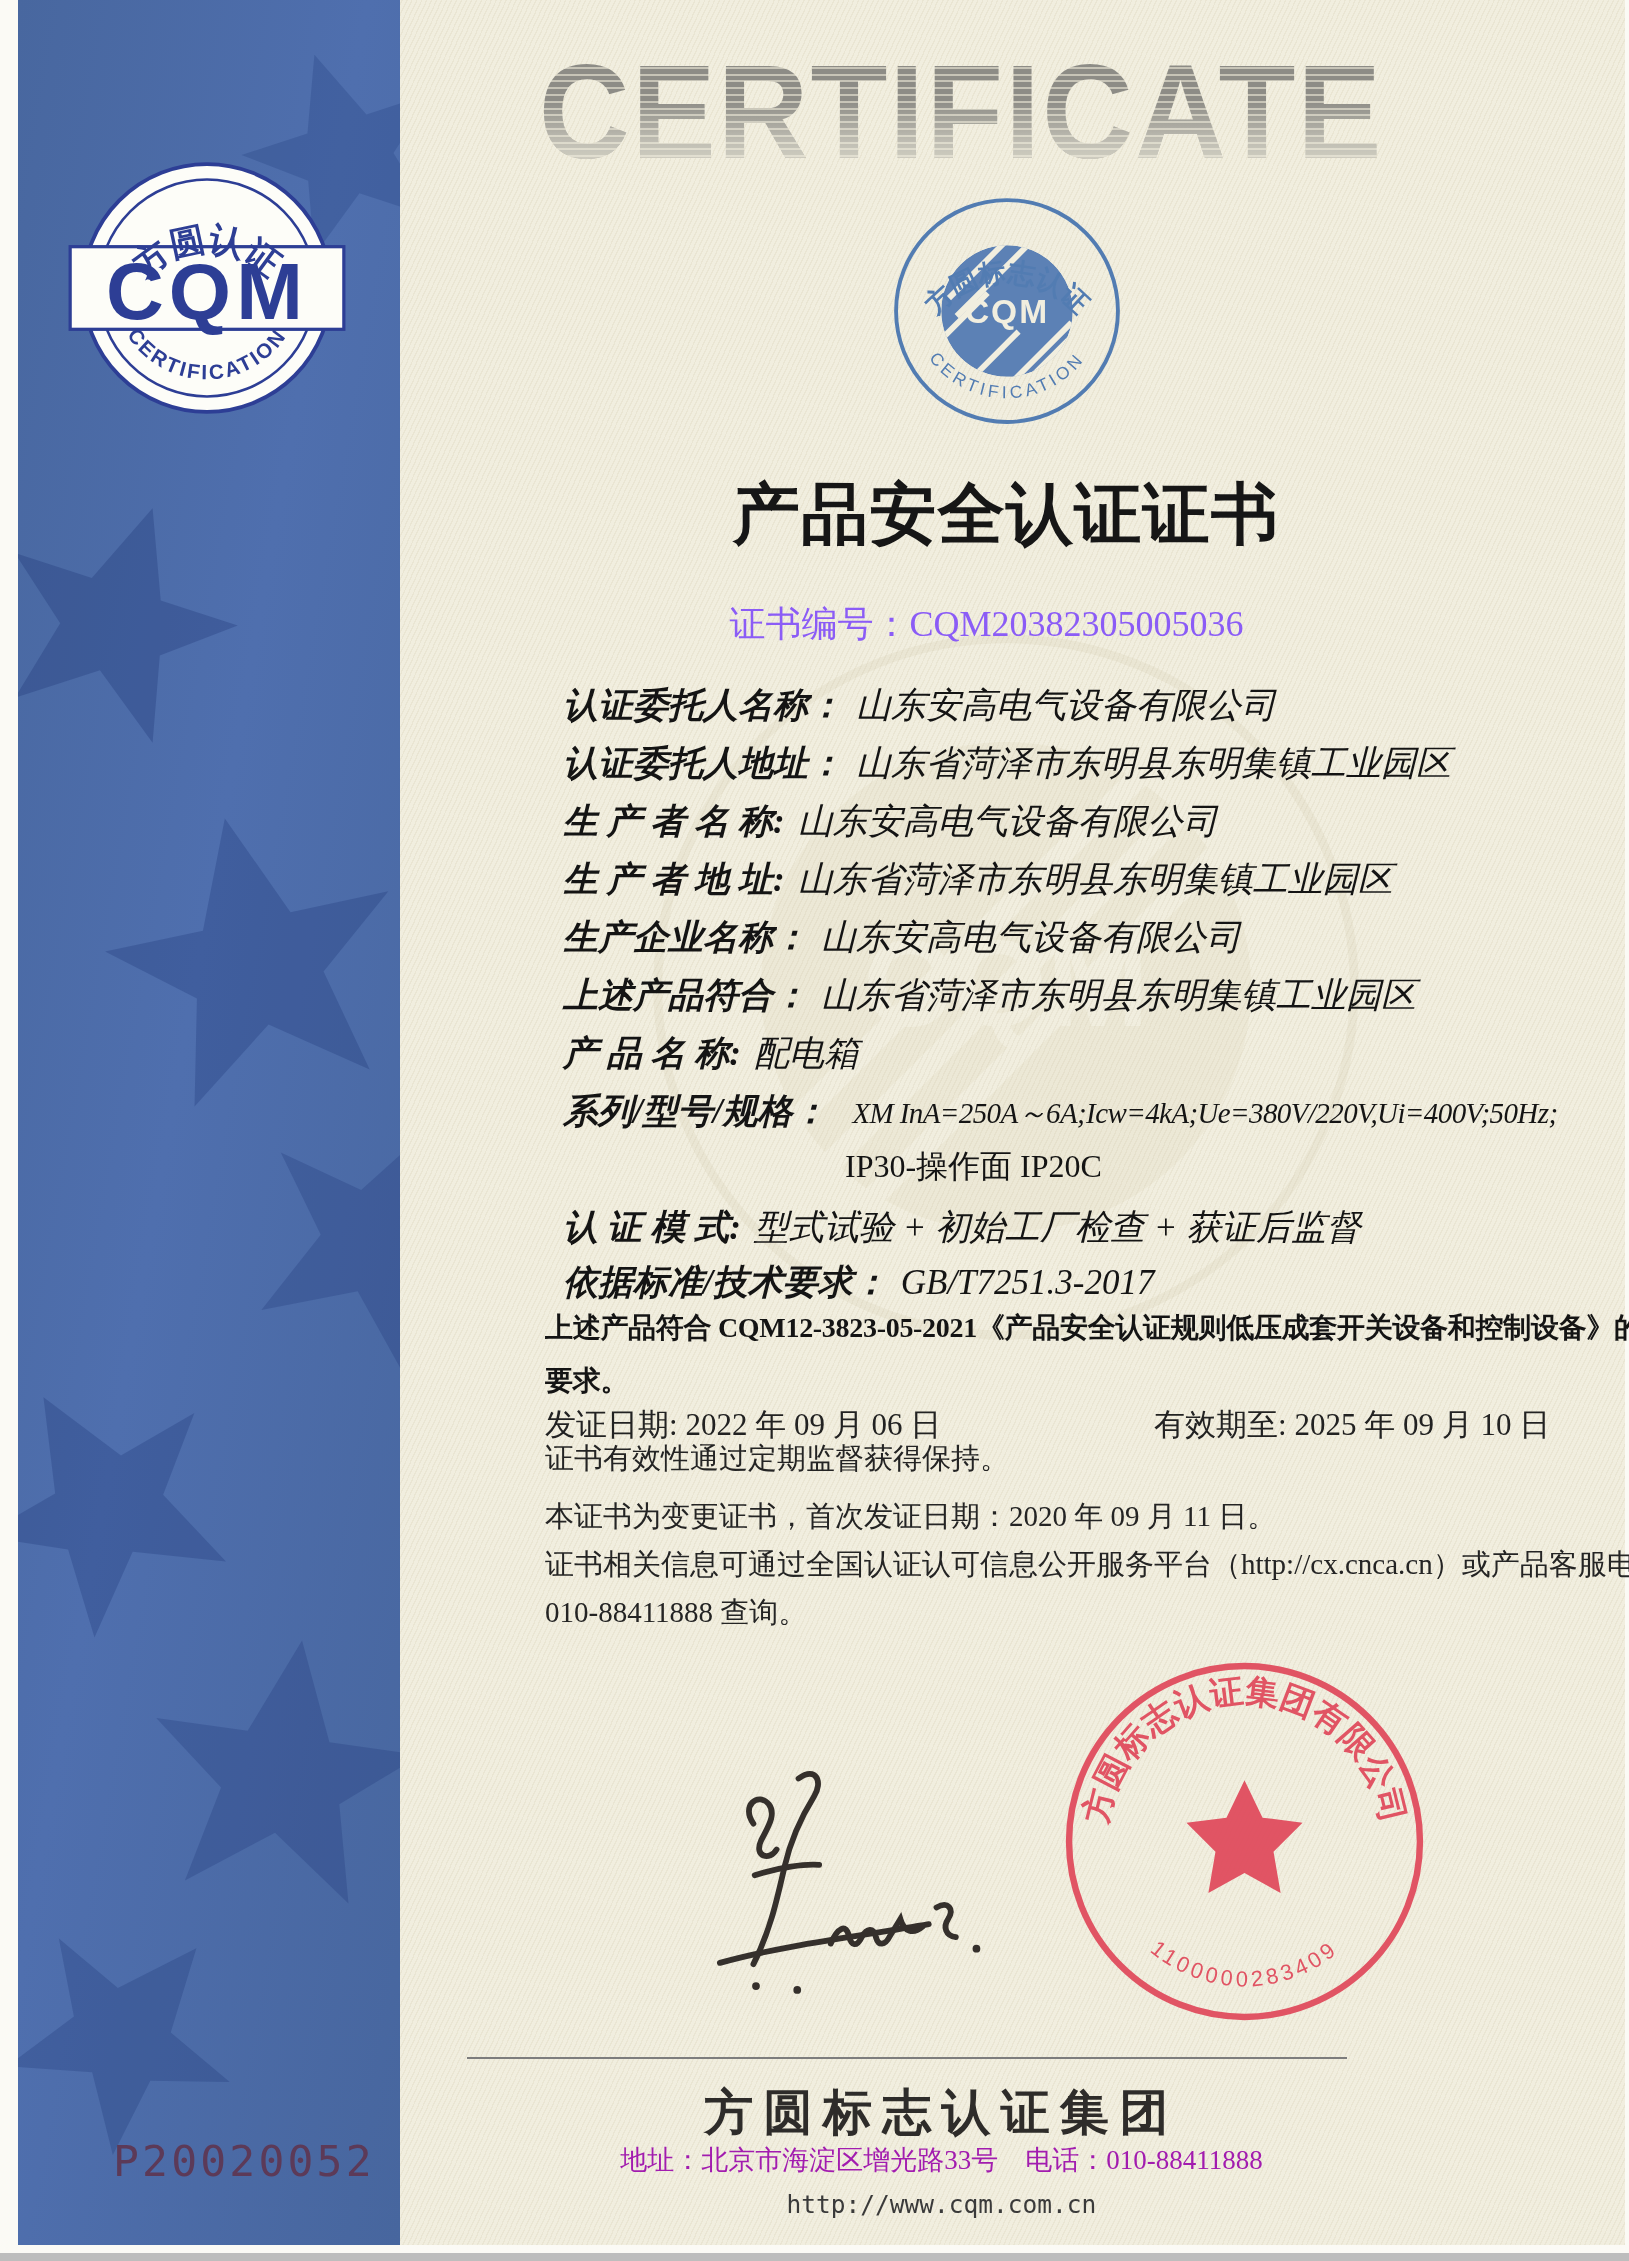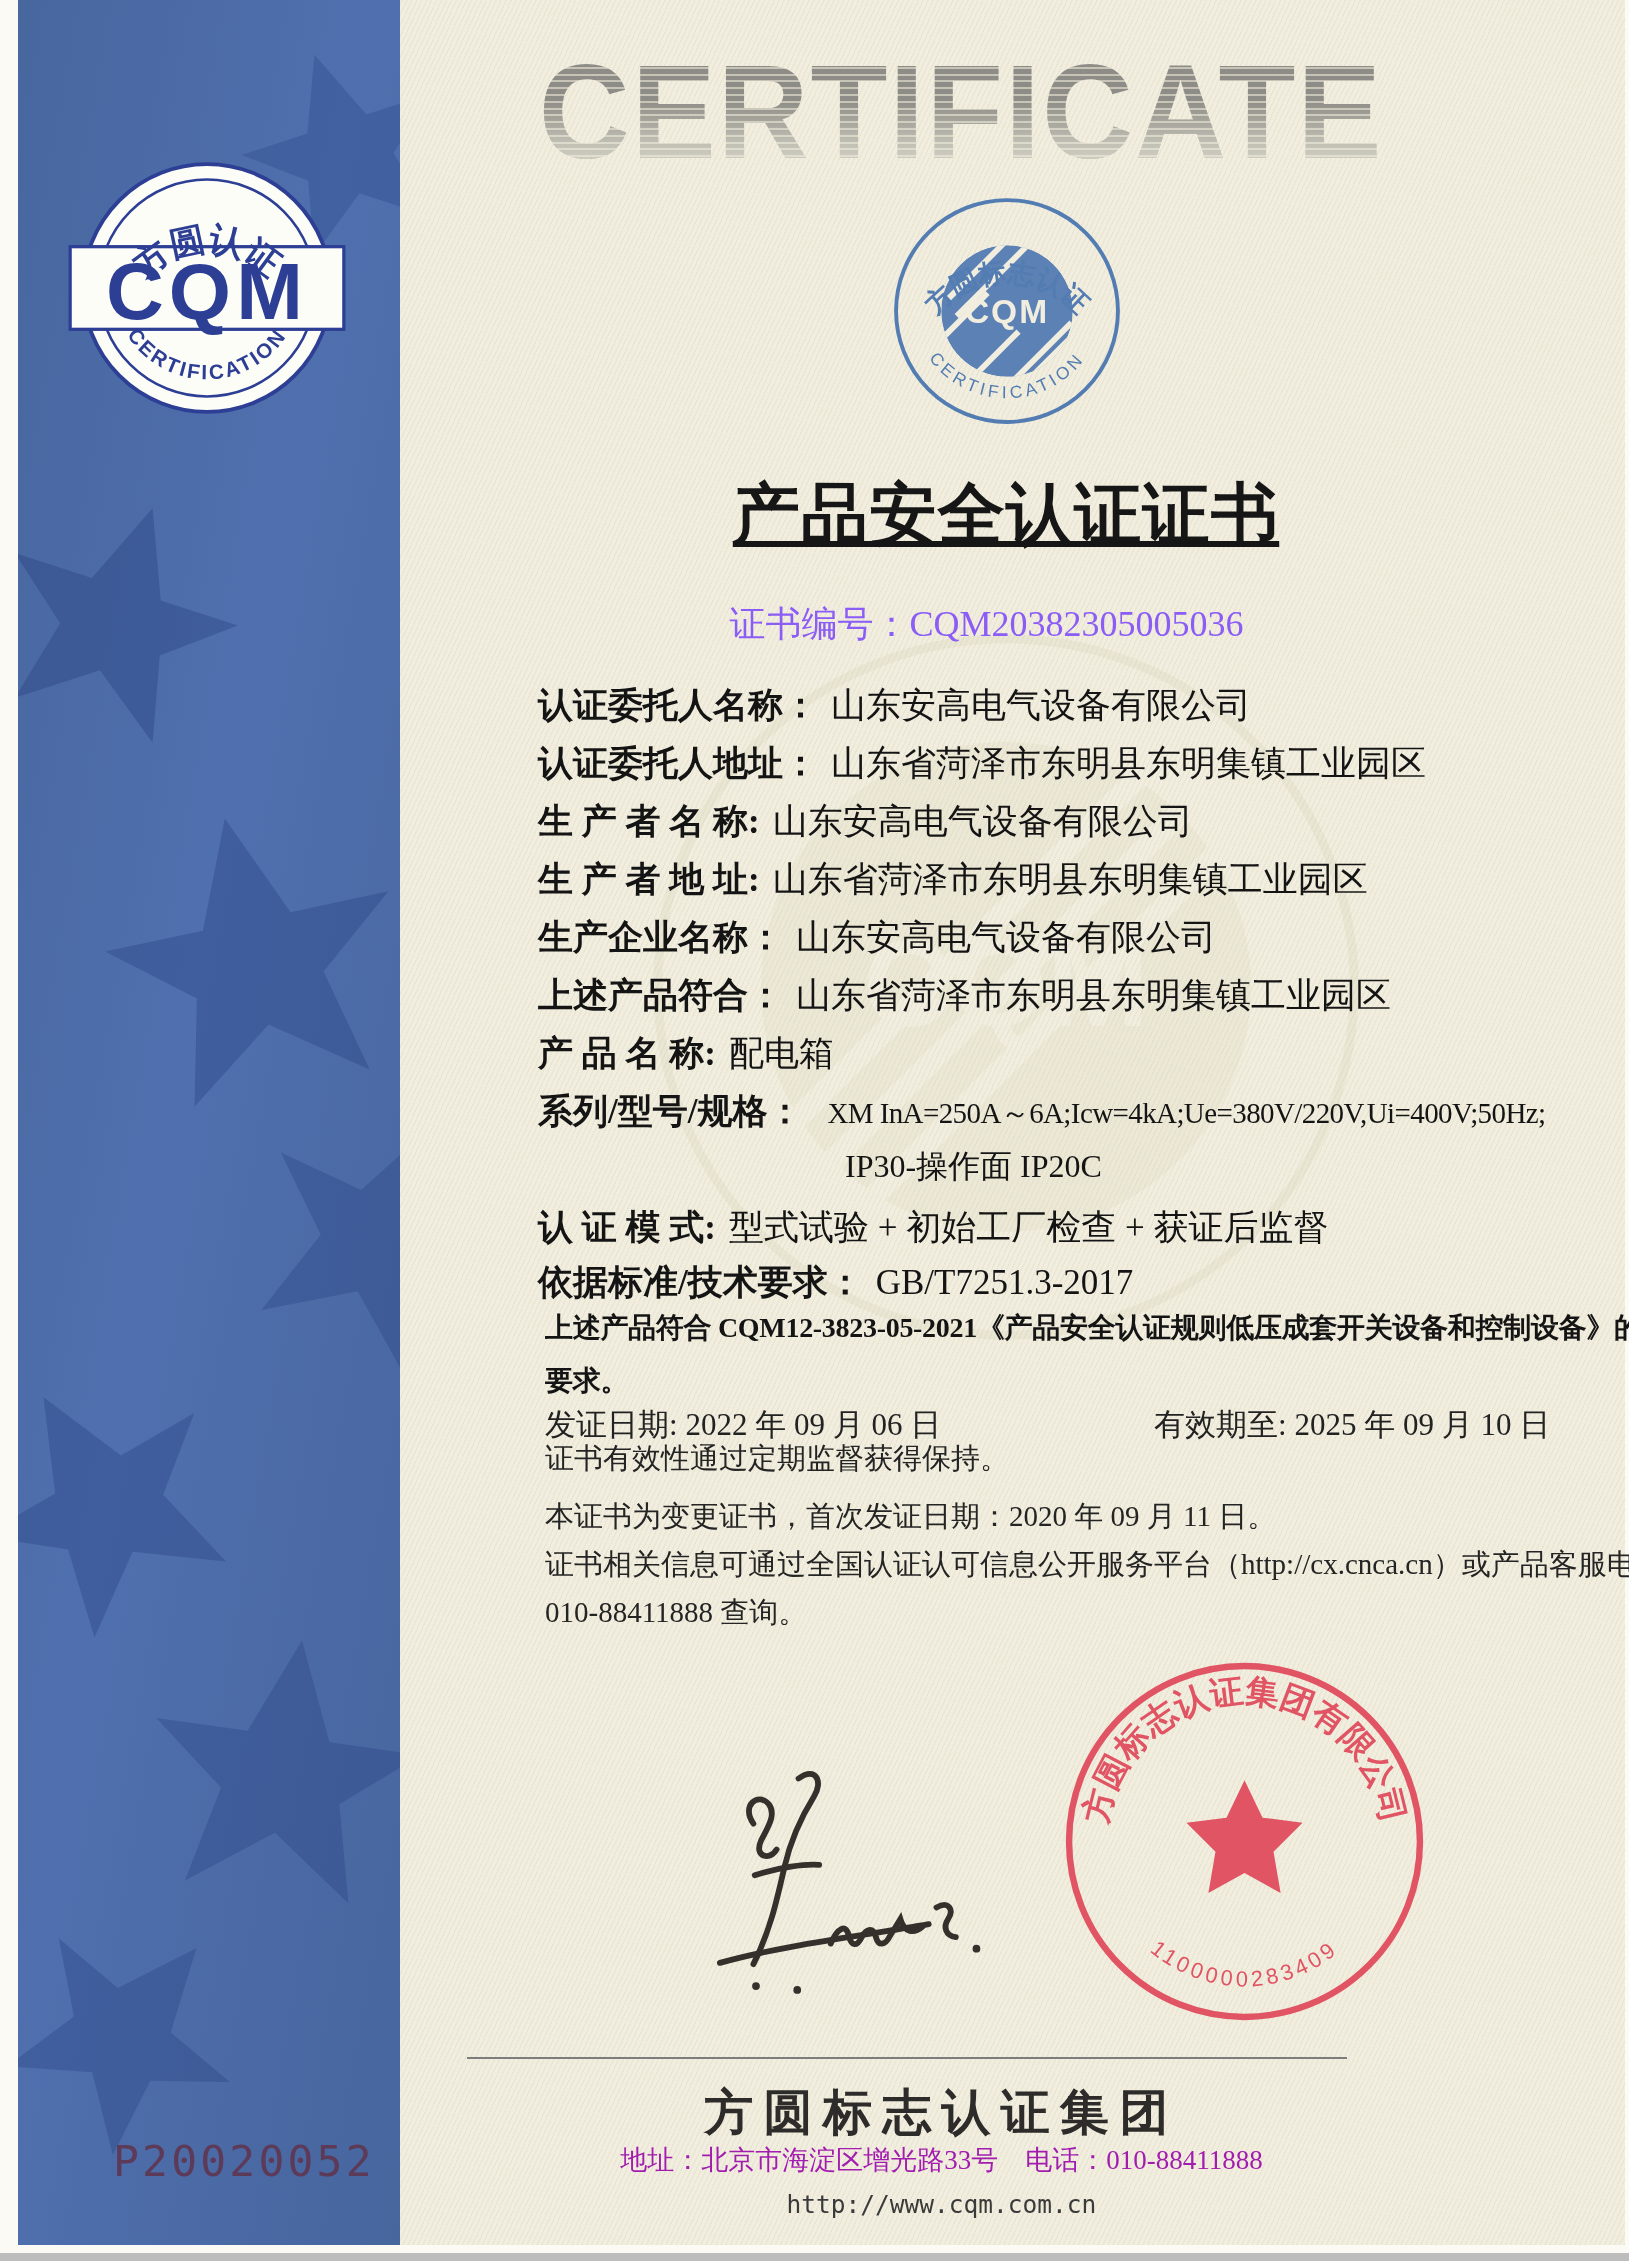--- a/index.html
+++ b/index.html
@@ -39,29 +39,28 @@
     -webkit-background-clip:text; background-clip:text; color:transparent;
   }
 
   .emblem { position:absolute; left:878px; top:182px; }
   .watermark { position:absolute; left:632px; top:613px; opacity:.10; }
 
   .page-title {
     position:absolute; left:400px; top:469px; width:1212px; text-align:center;
     font-size:67px; font-weight:700; color:#161616; letter-spacing:1.3px;
     font-family:"Liberation Serif", serif;
-    text-decoration:underline;
   }
   .cert-no {
     position:absolute; left:400px; top:600px; width:1173px; text-align:center;
     font-size:36px; color:#8b5cf6; white-space:nowrap;
   }
   .cert-no .lab { font-weight:400; }
 
-  .row { position:absolute; left:538px; font-size:35px; color:#141414; white-space:nowrap; }
+  .row { position:absolute; left:563px; font-size:35px; color:#141414; white-space:nowrap;font-style:italic; }
   .row .lab { font-weight:700; margin-right:13px; }
   .row .val { font-weight:400; }
   .row .val.spec { font-size:29px; letter-spacing:-0.6px;margin-left:12px; }
   .spec2 { position:absolute; left:845px; top:1145px; font-size:32px; color:#141414; }
 
   .stmt { position:absolute; left:545px; font-size:28px; font-weight:700; color:#141414; letter-spacing:-0.3px; white-space:nowrap; }
   .small-line { position:absolute; font-size:31px; color:#222; white-space:nowrap; }
   .note-line { position:absolute; left:545px; font-size:29px; color:#242424; white-space:nowrap; }
 
   .signature { position:absolute; left:658px; top:1741px; }

